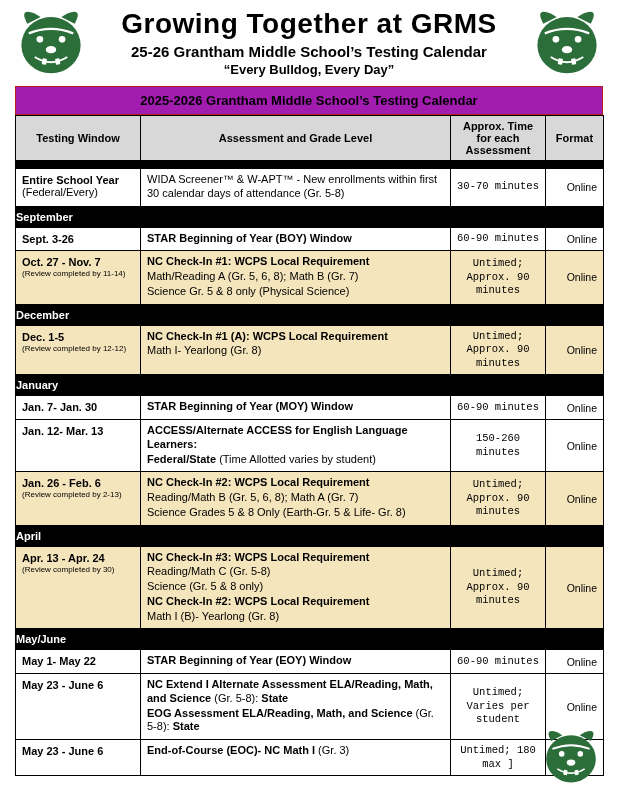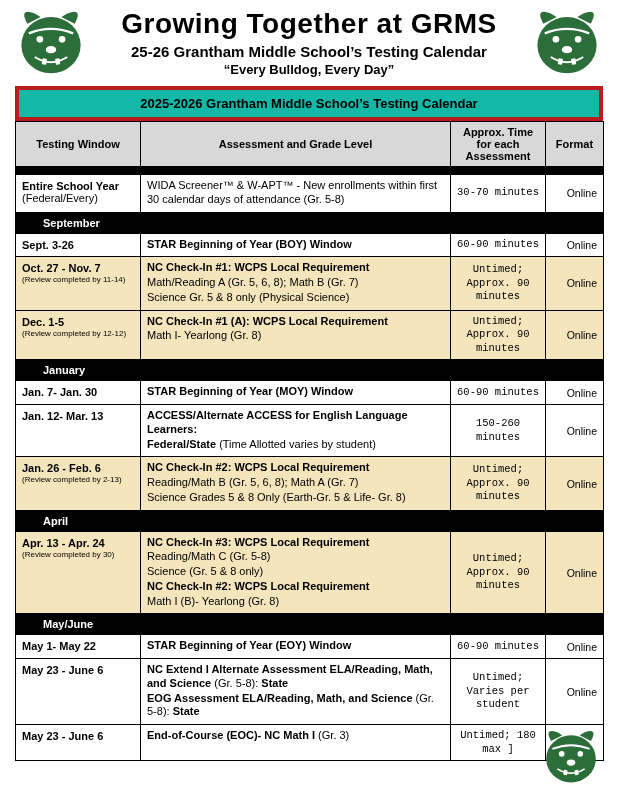--- a/index.html
+++ b/index.html
@@ -9,31 +9,31 @@
 
   
   .masthead { display: flex; align-items: center; padding: 6px 14px 0 14px; }
   .logo { width: 74px; height: 74px; flex: 0 0 74px; }
   .title-block { flex: 1; text-align: center; line-height: 1.15; }
   .title { font-size: 28px; font-weight: bold; letter-spacing: 0.5px; }
   .subtitle { font-size: 15px; font-weight: bold; margin-top: 3px; }
   .tagline { font-size: 13px; font-weight: bold; margin-top: 3px; }
 
   
-  .banner { margin: 6px 15px 0 15px; background: #14b8a6; border: 4px solid #b91c1c;
+  .banner { margin: 6px 15px 0 15px; background: #a21caf; border: 1px solid #b91c1c;
             text-align: center; font-weight: bold; font-size: 13px; padding: 6px 0; }
 
   
   table { width: 588px; margin: 0 15px; border-collapse: collapse; table-layout: fixed;
           font-size: 11px; }
   th, td { border: 1px solid #000; padding: 4px 6px; vertical-align: top; }
   thead th { background: #d8d8d8; text-align: center; vertical-align: middle;
              font-size: 11px; font-weight: bold; height: 40px; padding: 4px 4px; }
   .section-row td { background: #000; color: #fff; font-weight: bold; font-size: 11px;
-                    padding: 4px 27px; border: 1px solid #000; }
+                    padding: 4px 0; border: 1px solid #000; }
   .section-row.thin td { padding: 0; height: 8px; font-size: 1px; line-height: 8px; }
   .data-row.hl td { background: #f5e5bc; }
   .window-cell { padding-top: 5px; }
   .win { font-weight: bold; font-size: 11px; }
   .note-small { font-size: 8px; font-weight: normal; margin-top: 1px; }
   .note-normal { font-size: 11px; font-weight: normal; }
   .assess-cell .line { margin: 0 0 1px 0; line-height: 1.25; }
   .b { font-weight: bold; }
   .time-cell { text-align: center; vertical-align: middle; font-size: 10.5px; line-height: 1.3; font-family: Liberation Mono, monospace; }
   .format-cell { text-align: right; vertical-align: middle; font-size: 10.5px; }
@@ -133,20 +133,23 @@
             <div class="note-small">(Review completed by 11-14)</div>
           </td>
           <td class="assess-cell">
             <div class="line"><span class="b">NC Check-In #1:  WCPS Local Requirement</span></div>
             <div class="line"><span>Math/Reading A (Gr. 5, 6, 8); Math B (Gr. 7)</span></div>
             <div class="line"><span>Science Gr. 5 &amp; 8 only (Physical Science)</span></div>
           </td>
           <td class="time-cell">Untimed; Approx. 90 minutes</td>
           <td class="format-cell">Online</td>
         </tr>
+        <tr class="section-row">
+          <td class="section-cell" colspan="4">December</td>
+        </tr>
         <tr class="data-row hl">
           <td class="window-cell">
             <div class="win">Dec. 1-5</div>
             <div class="note-small">(Review completed by 12-12)</div>
           </td>
           <td class="assess-cell">
             <div class="line"><span class="b">NC Check-In #1 (A):  WCPS Local Requirement</span></div>
             <div class="line"><span>Math I- Yearlong (Gr. 8)</span></div>
           </td>
           <td class="time-cell">Untimed; Approx. 90 minutes</td>

